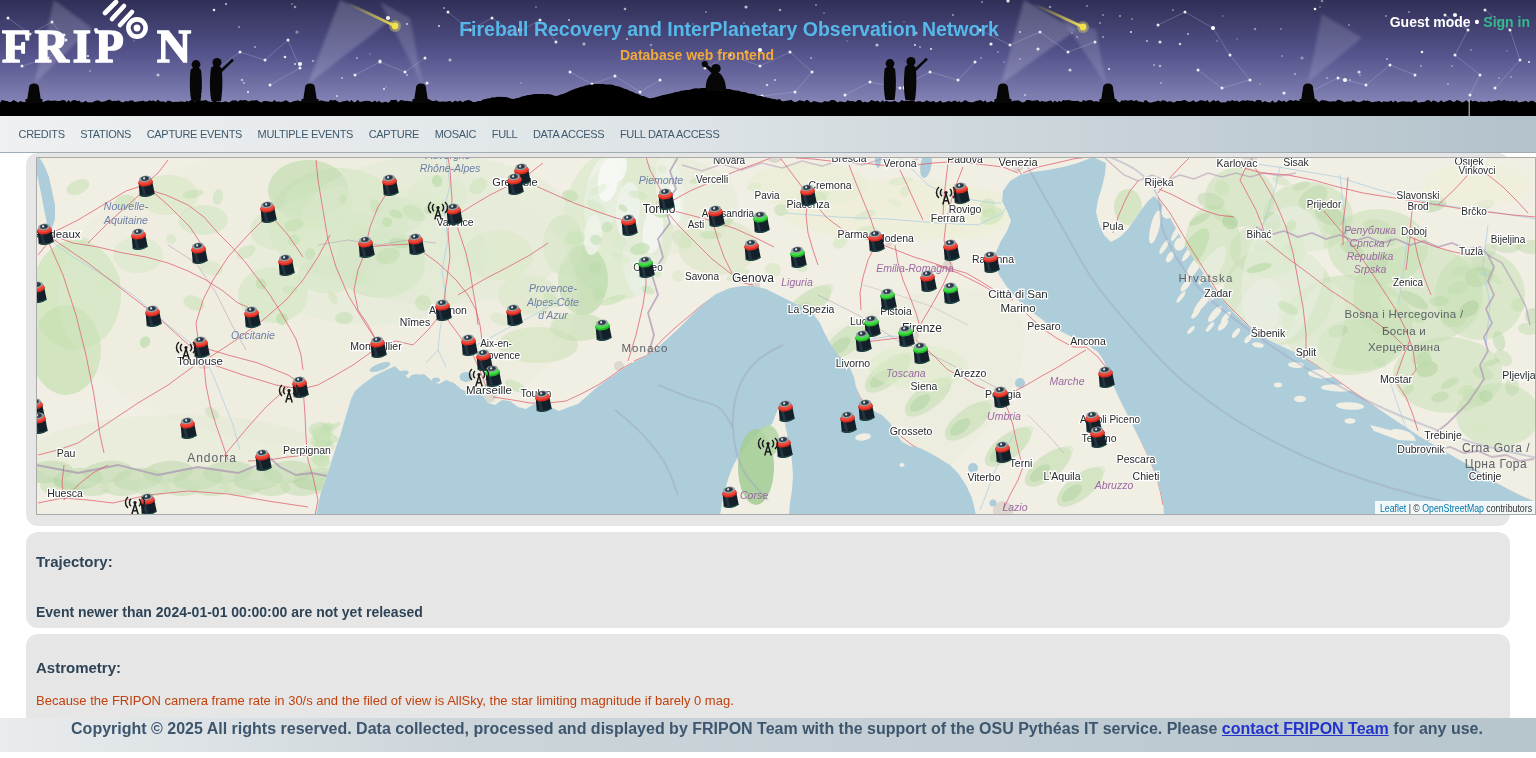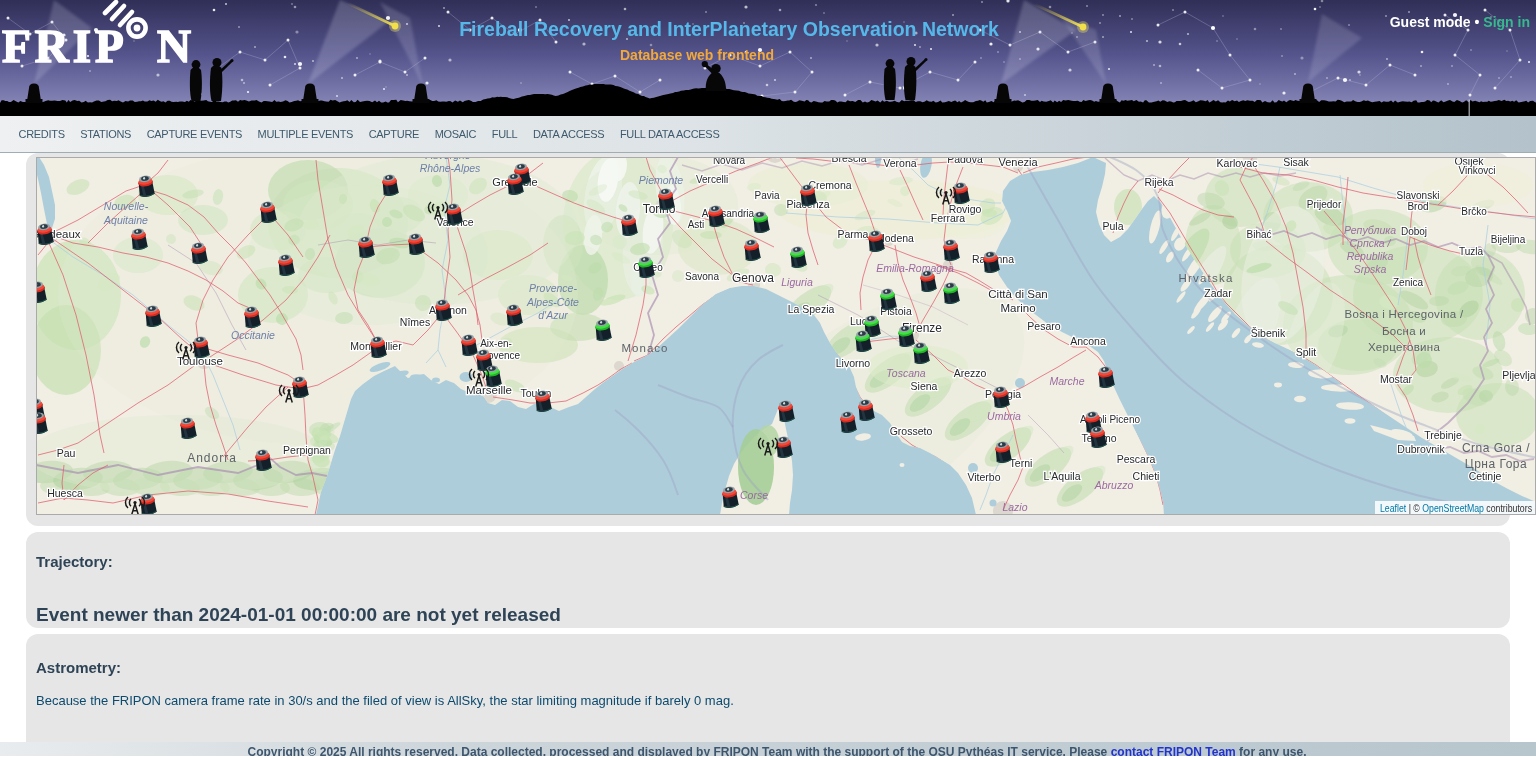--- a/index.html
+++ b/index.html
@@ -3,27 +3,27 @@
 <style>
 html,body{margin:0;padding:0;background:#fff;font-family:"Liberation Sans",sans-serif;}
 .header{width:1536px;height:116px;overflow:hidden;}
 .nav{height:36px;background:linear-gradient(to right,#eef0f1 0%,#dde3e6 45%,#b3c2cb 100%);
  border-bottom:1px solid #9fadb5;display:flex;align-items:center;padding-left:3px;}
 .nav span{font-size:11px;font-weight:normal;color:#3f5a6d;letter-spacing:-0.3px;margin-left:15.5px;}
 .panel{background:#e6e6e6;border-radius:12px;margin:0 26px;position:relative;}
 #mappanel{height:373px;border-radius:12px;}
 #mappanel svg{position:absolute;left:10px;top:4px;display:block;}
 .p2{margin-top:6px;height:96px;}
-.p3{margin-top:6px;height:108px;border-bottom-left-radius:0;border-bottom-right-radius:0;}
+.p3{margin-top:6px;height:84px;border-bottom-left-radius:0;border-bottom-right-radius:0;}
 .panel .t{position:absolute;left:10px;font-weight:bold;font-size:15px;color:#2e4456;}
-.p2 .a{top:21px} .p2 .b{top:72px;font-size:19px}
+.p2 .a{top:21px} .p2 .b{top:72px;font-size:14px}
 .p3 .a{top:25px}
-.p3 .body{position:absolute;left:10px;top:59px;font-size:13px;color:#0c4a6e;}
-.footer{height:14px;background:linear-gradient(to right,#e9ecee 0%,#ccd5da 30%,#b7c5cd 100%);
- text-align:center;font-size:12px;font-weight:bold;color:#3d566e;line-height:21px;text-indent:18px;}
+.p3 .body{position:absolute;left:10px;top:59px;font-size:13px;color:#c2410c;}
+.footer{height:34px;background:linear-gradient(to right,#e9ecee 0%,#ccd5da 30%,#b7c5cd 100%);
+ text-align:center;font-size:16px;font-weight:bold;color:#3d566e;line-height:21px;text-indent:18px;}
 .footer a{color:#2233cc;text-decoration:underline;}
 .ct{fill:#27292b;paint-order:stroke;stroke:#ffffff;stroke-width:2.4px;stroke-opacity:1;font-family:"Liberation Sans";}
 .cn{fill:#5d6368;font-family:"Liberation Sans";}
 .rg{font-style:italic;font-size:10.5px;font-family:"Liberation Sans";}
 .rg.fr{fill:#6d7fa8;} .rg.it{fill:#9a6aa0;}
 </style></head>
 <body>
 <div class="header"><svg width="1536" height="122" viewBox="0 0 1536 122" xmlns="http://www.w3.org/2000/svg">
 <defs>
 <linearGradient id="sky" x1="0" y1="0" x2="0" y2="1">

